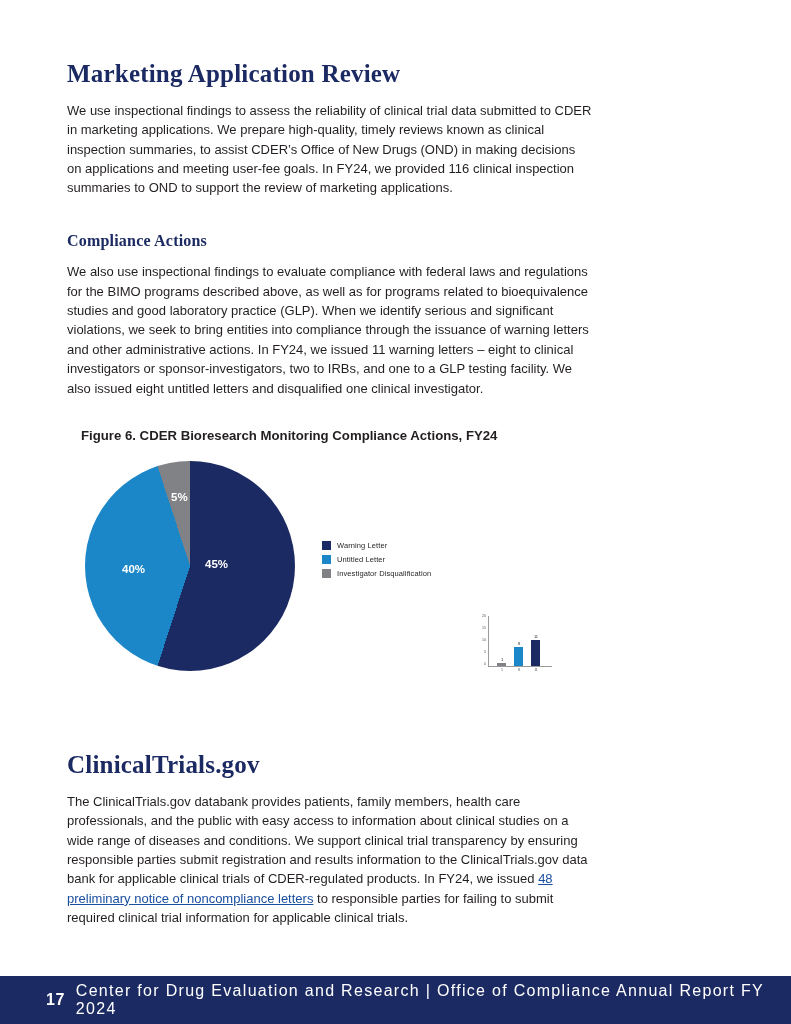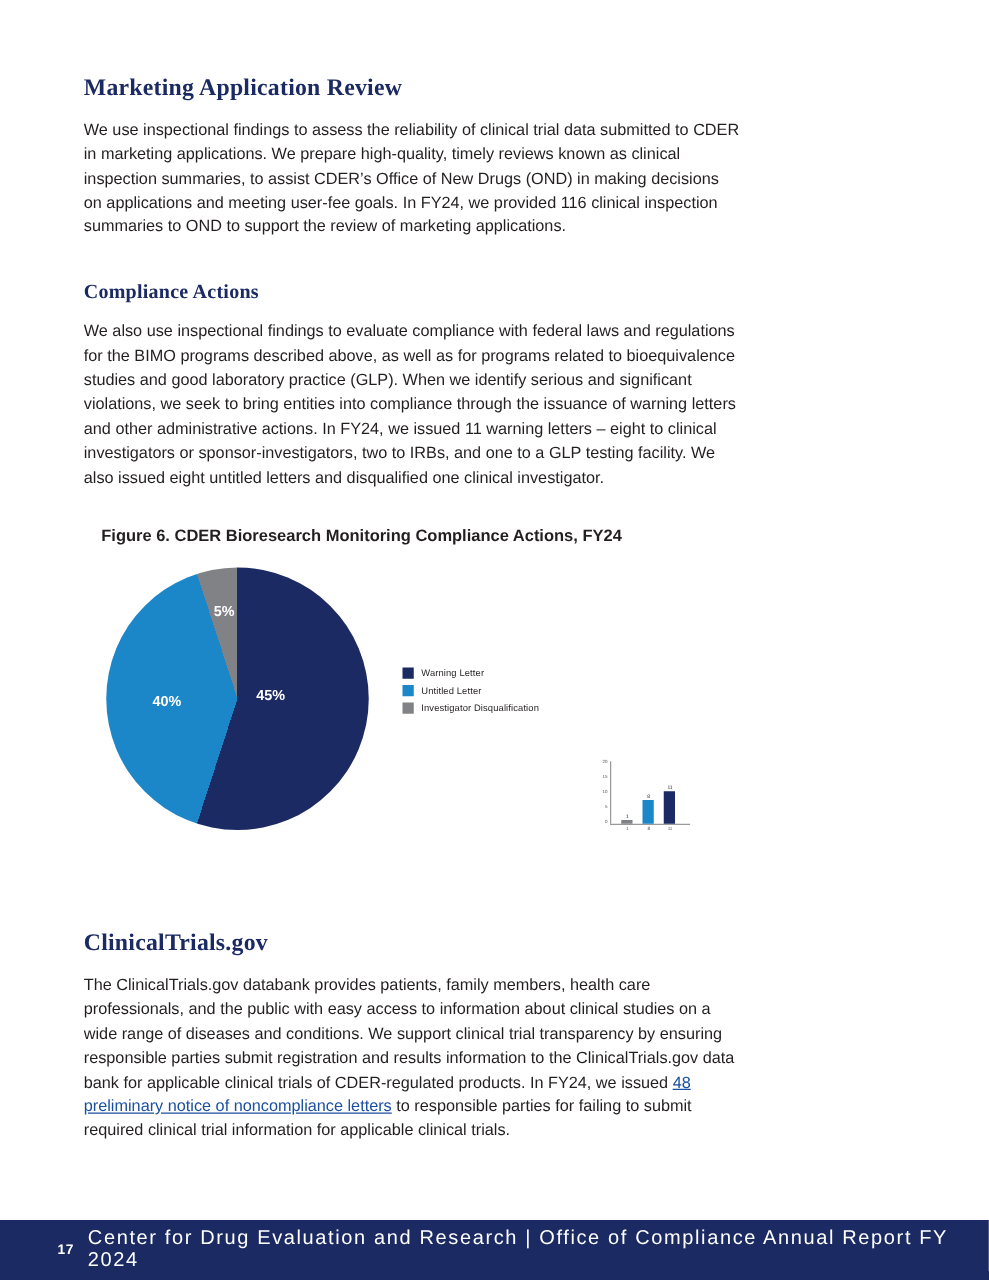--- a/index.html
+++ b/index.html
@@ -23,21 +23,21 @@
   .content {
     position: absolute;
     left: 67px;
     top: 60px;
     width: 540px;
   }
   h1.section-title {
     font-family: "Liberation Serif", serif;
     font-weight: bold;
     color: #1b2a62;
-    font-size: 19px;
+    font-size: 25px;
     line-height: 1.15;
     margin: 0 0 12px 0;
     letter-spacing: 0.2px;
   }
   h1.section-title.second {
     font-size: 16px;
     margin-top: 34px;
   }
   p.body-text {
     font-size: 13px;
@@ -161,21 +161,21 @@
     left: 0;
     bottom: 0;
     width: 791px;
     height: 48px;
     background: #1b2a62;
     display: flex;
     align-items: center;
   }
   .footer-page {
     color: #ffffff;
-    font-size: 11px;
+    font-size: 16px;
     font-weight: bold;
     margin-left: 46px;
     letter-spacing: 0.5px;
   }
   .footer-text {
     color: #ffffff;
     font-size: 16px;
     margin-left: 11px;
     letter-spacing: 1.3px;
   }

